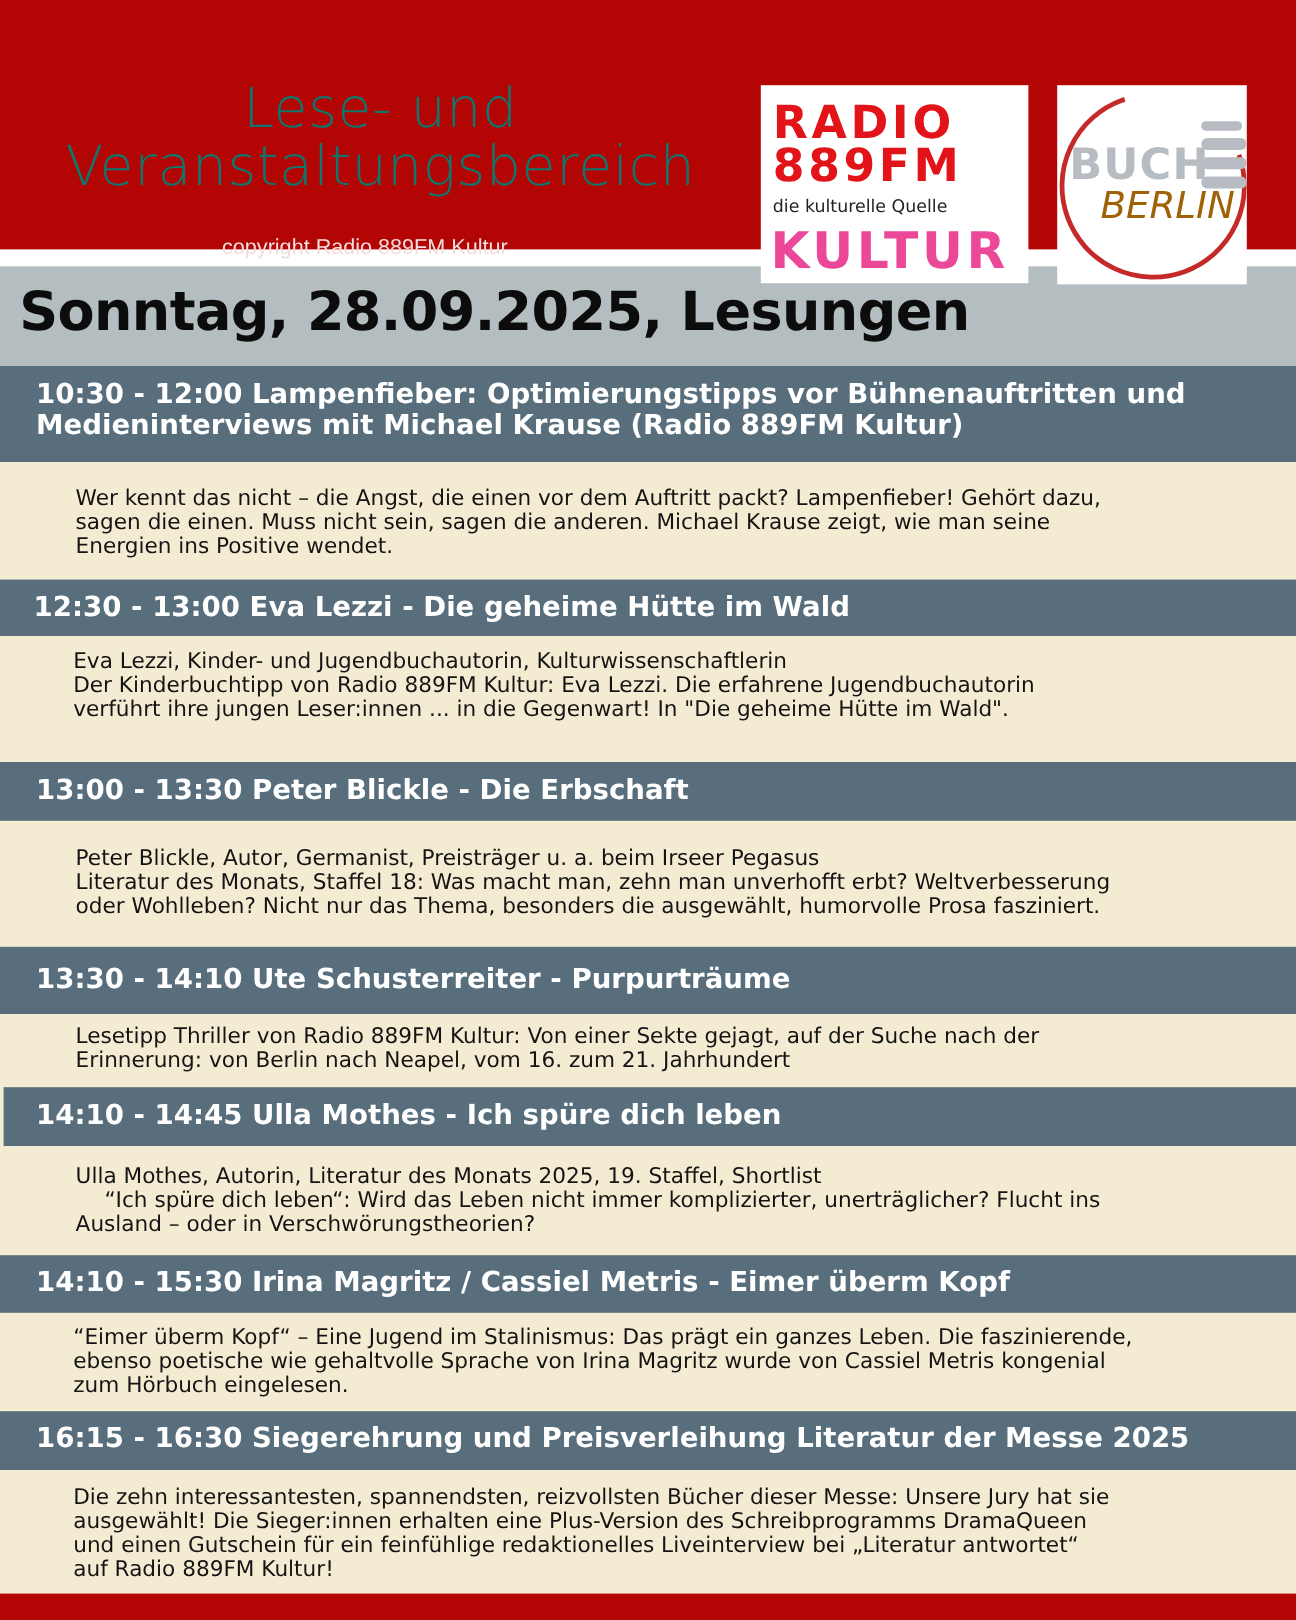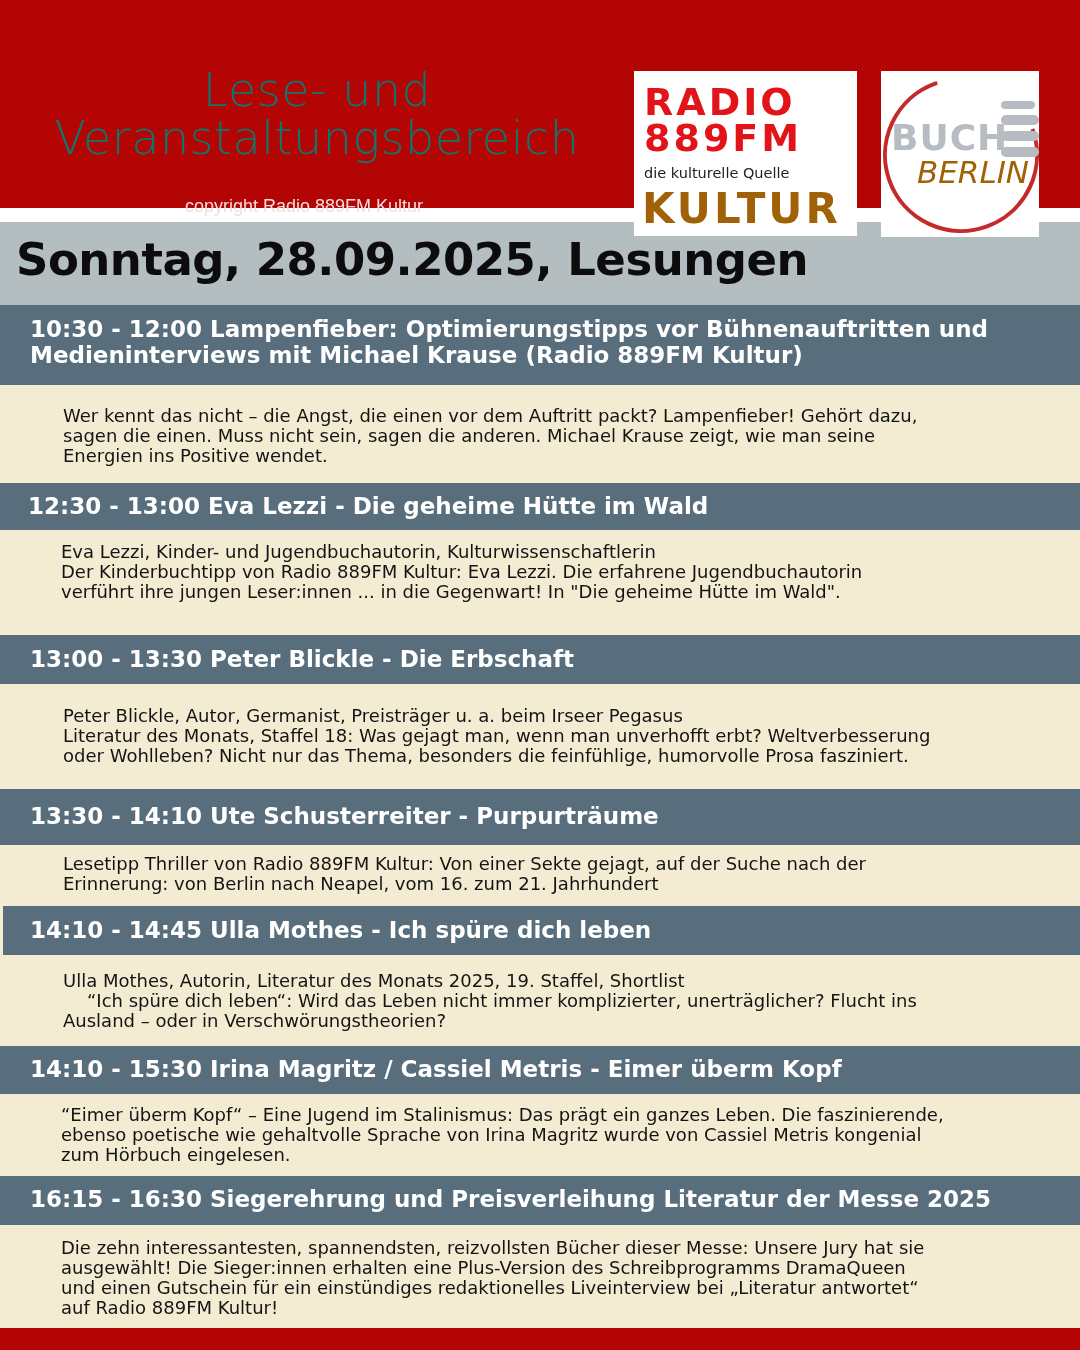--- a/index.html
+++ b/index.html
@@ -15,21 +15,21 @@
   .copyright { position: absolute; left: 185px; top: 196px; color: #f3dede; font-family: "Liberation Sans", sans-serif;
     font-size: 18px; line-height: 20px; }
 
   .logo-radio { position: absolute; left: 634px; top: 71px; width: 223px; height: 165px; background: #ffffff; }
   .logo-radio .l1, .logo-radio .l2 { position: absolute; left: 10px; color: #e2141a; font-family: "DejaVu Sans", sans-serif;
     font-weight: bold; font-size: 38px; line-height: 38px; letter-spacing: 3px; }
   .logo-radio .l1 { top: 12px; }
   .logo-radio .l2 { top: 48px; }
   .logo-radio .tag { position: absolute; left: 10px; top: 94px; color: #222; font-family: "DejaVu Sans", sans-serif;
     font-size: 14.5px; line-height: 16px; }
-  .logo-radio .l3 { position: absolute; left: 8px; top: 116px; color: #a16207; font-family: "DejaVu Sans", sans-serif;
+  .logo-radio .l3 { position: absolute; left: 8px; top: 116px; color: #ec4899; font-family: "DejaVu Sans", sans-serif;
     font-weight: bold; font-size: 42px; line-height: 44px; letter-spacing: 3px; }
 
   .logo-buch { position: absolute; left: 881px; top: 71px; width: 158px; height: 166px; background: #ffffff; overflow: hidden; }
   .logo-buch svg { position: absolute; left: 0; top: 0; }
   .logo-buch .buch { position: absolute; left: 10px; top: 48px; color: #b7bcc2; font-family: "DejaVu Sans", sans-serif;
     font-weight: bold; font-size: 36px; line-height: 38px; letter-spacing: 1px; }
   .logo-buch .berlin { position: absolute; left: 36px; top: 84px; color: #a16207; font-family: "DejaVu Sans", sans-serif;
     font-size: 31px; line-height: 34px; font-style: italic; }
 
   .day-title { position: absolute; left: 16px; top: 232px; color: #0c0c0c; font-family: "DejaVu Sans", sans-serif;
@@ -95,22 +95,22 @@
   <span class="ln" style="display: block;">Eva Lezzi, Kinder- und Jugendbuchautorin, Kulturwissenschaftlerin</span>
   <span class="ln" style="display: block;">Der Kinderbuchtipp von Radio 889FM Kultur: Eva Lezzi. Die erfahrene Jugendbuchautorin</span>
   <span class="ln" style="display: block;">verführt ihre jungen Leser:innen ... in die Gegenwart! In "Die geheime Hütte im Wald".</span>
 </div>
 
 <div class="ev-head" style="top:635px;height:49px;padding-top:11px;">
   <span style="display: block;">13:00 - 13:30   Peter Blickle - Die Erbschaft</span>
 </div>
 <div class="ev-body" style="top:706px;">
   <span class="ln" style="display: block;">Peter Blickle, Autor, Germanist, Preisträger u. a. beim Irseer Pegasus</span>
-  <span class="ln" style="display: block;">Literatur des Monats, Staffel 18: Was gejagt man, wenn man unverhofft erbt? Weltverbesserung</span>
-  <span class="ln" style="display: block;">oder Wohlleben? Nicht nur das Thema, besonders die feinfühlige, humorvolle Prosa fasziniert.</span>
+  <span class="ln" style="display: block;">Literatur des Monats, Staffel 18: Was macht man, zehn man unverhofft erbt? Weltverbesserung</span>
+  <span class="ln" style="display: block;">oder Wohlleben? Nicht nur das Thema, besonders die ausgewählt, humorvolle Prosa fasziniert.</span>
 </div>
 
 <div class="ev-head" style="top:789px;height:56px;padding-top:14px;">
   <span style="display: block;">13:30 - 14:10   Ute Schusterreiter - Purpurträume</span>
 </div>
 <div class="ev-body" style="top:854px;">
   <span class="ln" style="display: block;">Lesetipp Thriller von Radio 889FM Kultur: Von einer Sekte gejagt, auf der Suche nach der</span>
   <span class="ln" style="display: block;">Erinnerung: von Berlin nach Neapel, vom 16. zum 21. Jahrhundert</span>
 </div>
 
@@ -131,17 +131,17 @@
   <span class="ln" style="display: block;">ebenso poetische wie gehaltvolle Sprache von Irina Magritz wurde von Cassiel Metris kongenial</span>
   <span class="ln" style="display: block;">zum Hörbuch eingelesen.</span>
 </div>
 
 <div class="ev-head" style="top:1176px;height:49px;padding-top:10px;">
   <span style="display: block;">16:15 - 16:30 Siegerehrung und Preisverleihung Literatur der Messe 2025</span>
 </div>
 <div class="ev-body" style="top:1238px;padding-left:44px;">
   <span class="ln" style="display: block;">Die zehn interessantesten, spannendsten, reizvollsten Bücher dieser Messe: Unsere Jury hat sie</span>
   <span class="ln" style="display: block;">ausgewählt! Die Sieger:innen erhalten eine Plus-Version des Schreibprogramms DramaQueen</span>
-  <span class="ln" style="display: block;">und einen Gutschein für ein einstündiges redaktionelles Liveinterview bei „Literatur antwortet“</span>
+  <span class="ln" style="display: block;">und einen Gutschein für ein feinfühlige redaktionelles Liveinterview bei „Literatur antwortet“</span>
   <span class="ln" style="display: block;">auf Radio 889FM Kultur!</span>
 </div>
 
 <div class="bottom-band"></div>
 
 </body></html>

